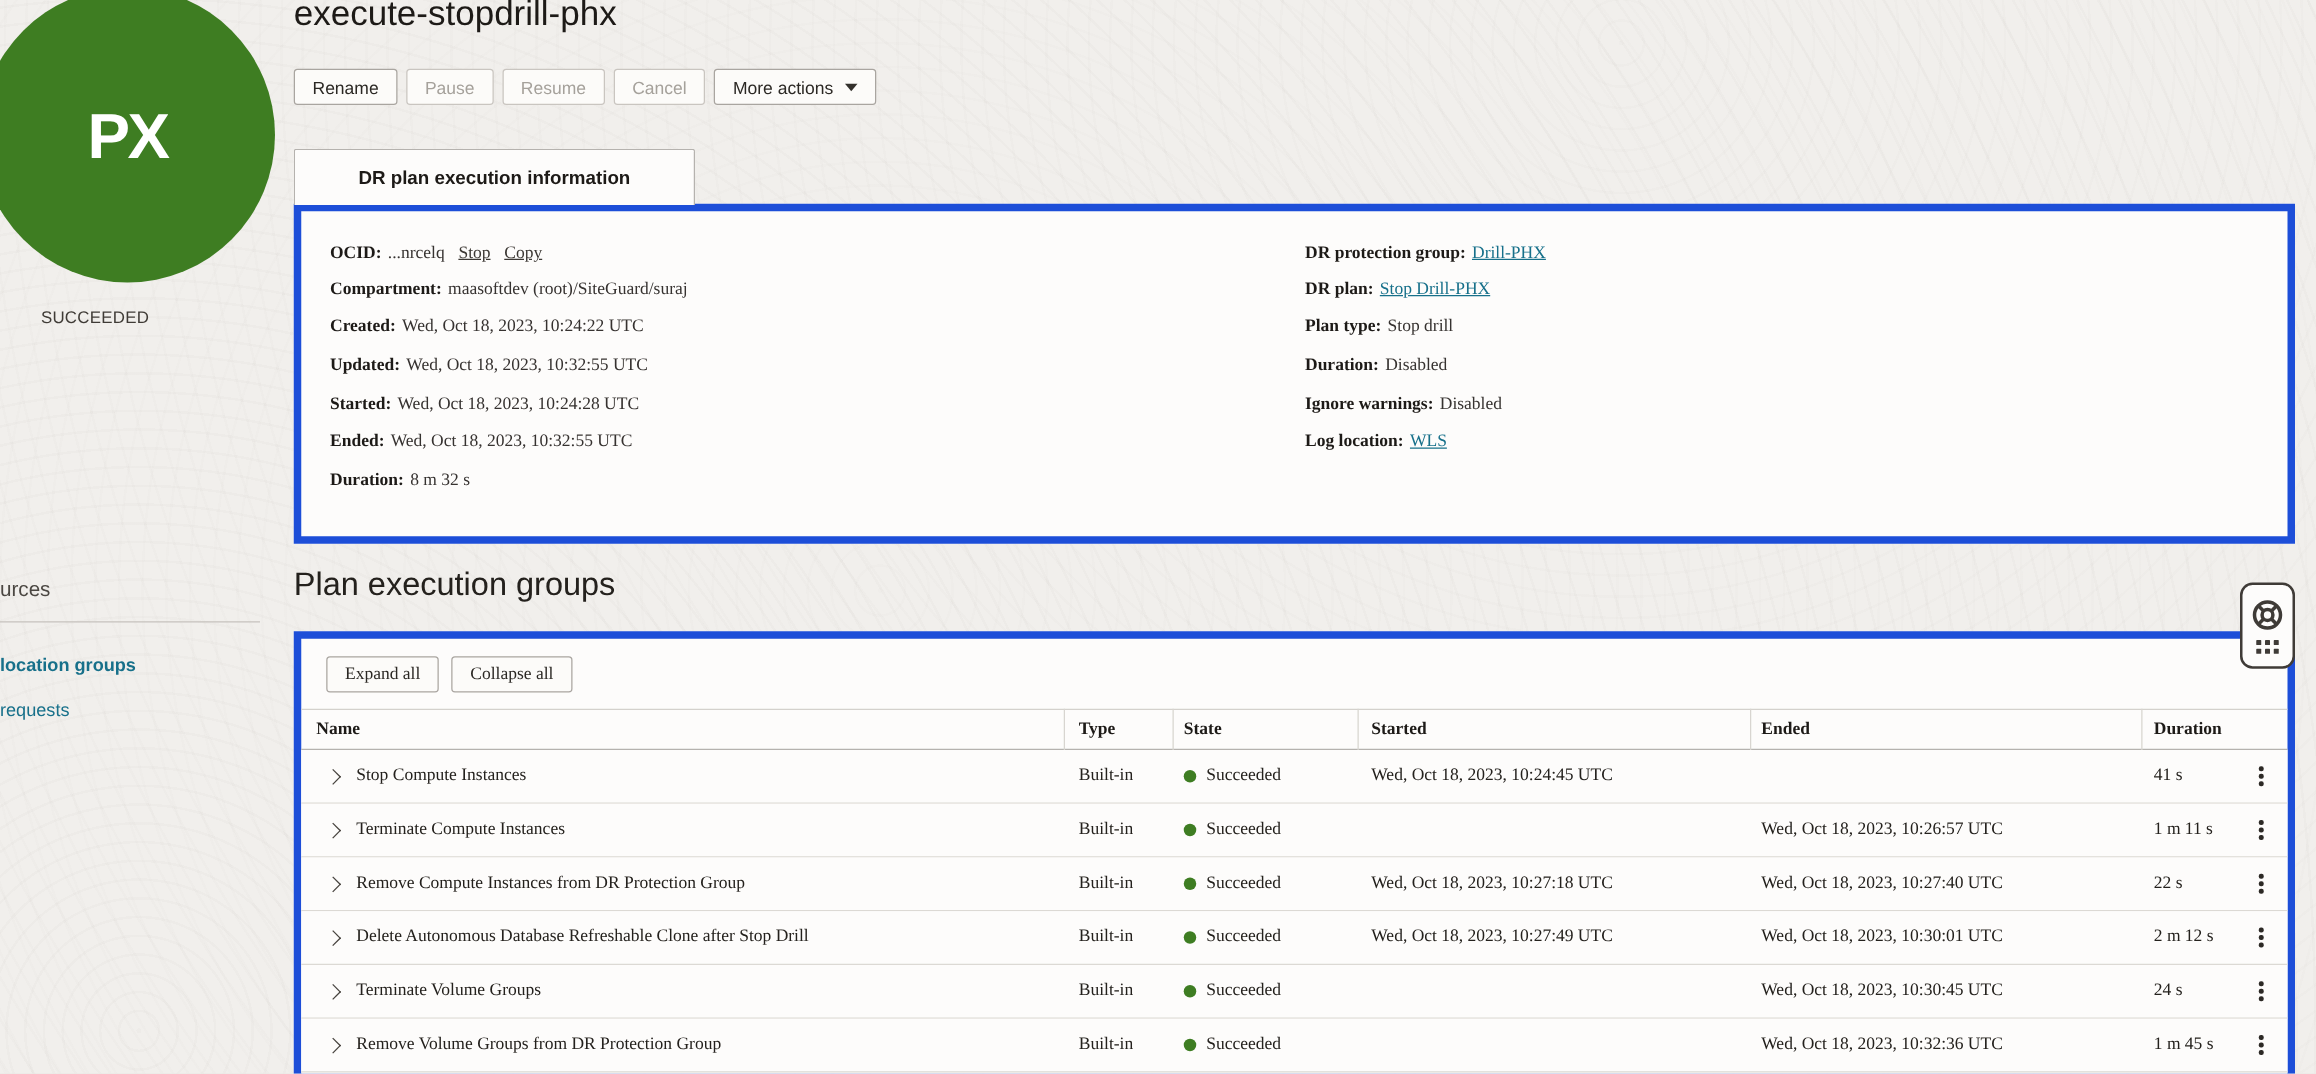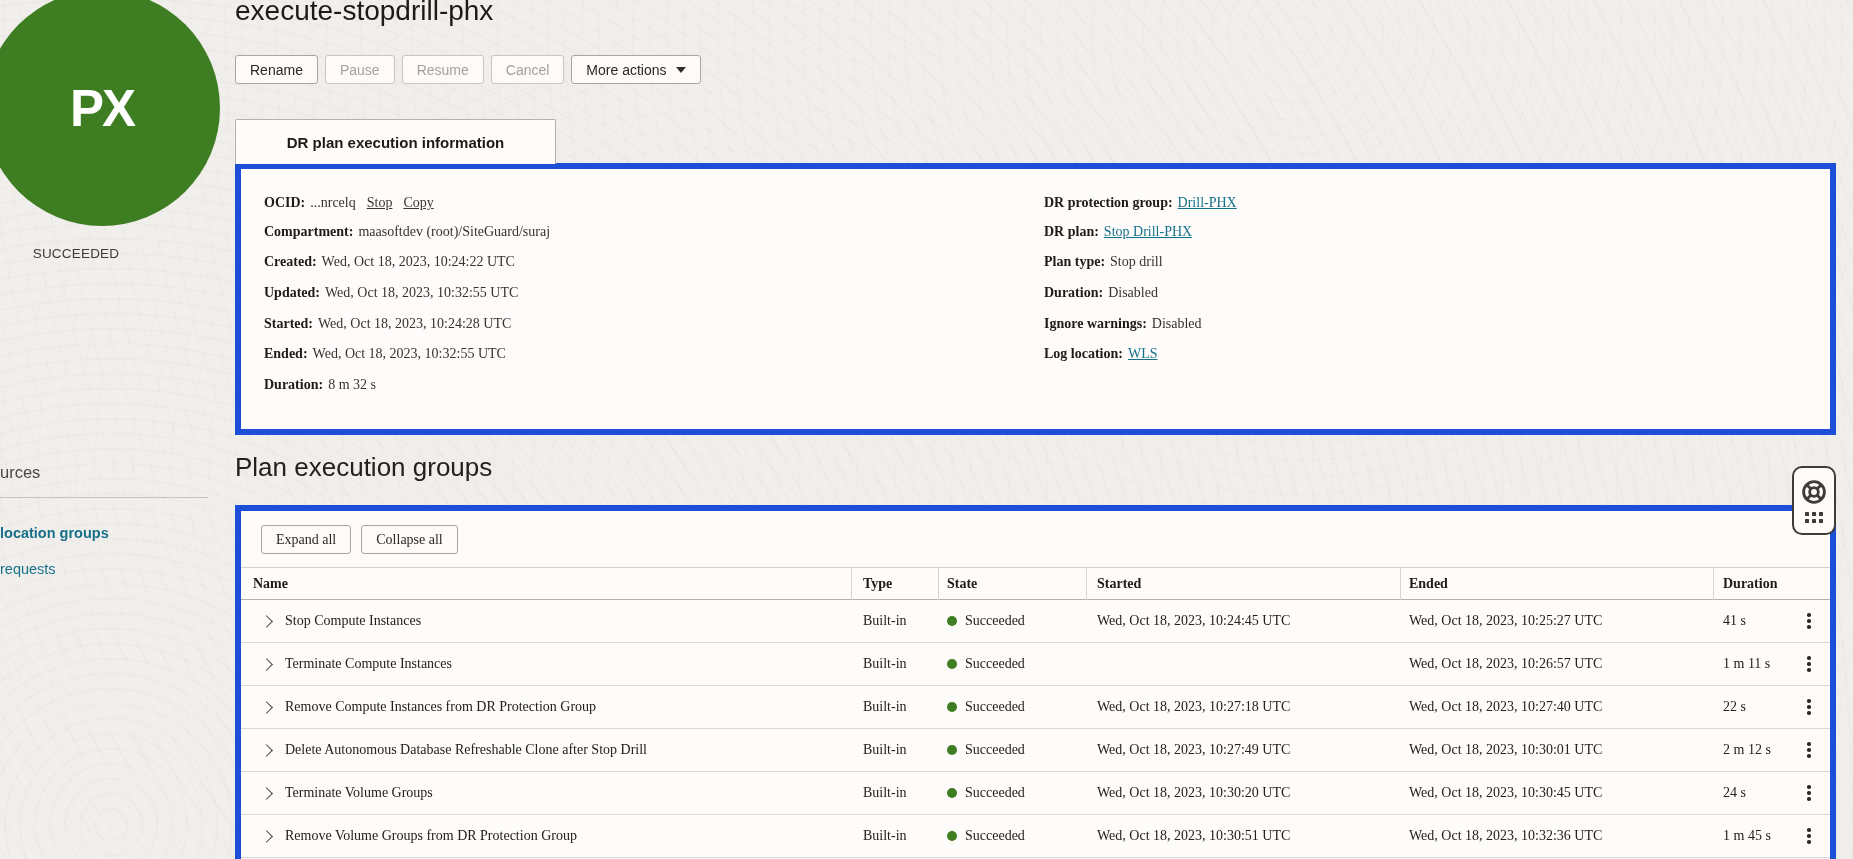--- a/index.html
+++ b/index.html
@@ -201,21 +201,20 @@
       <button class="chev-btn">
           <span class="chev"></span>
         </button>
       <span class="cell" style="left:44px">Stop Compute Instances</span>
       <span class="cell" style="left:622px">Built-in</span>
       <span class="cell" style="left:706px">
           <span class="dot"></span>
           <span>Succeeded</span>
         </span>
       <span class="cell" style="left:856px">Wed, Oct 18, 2023, 10:24:45 UTC</span>
-      <span class="cell" style="left:1168px">Wed, Oct 18, 2023, 10:25:27 UTC</span>
       <span class="cell" style="left:1482px">41 s</span>
       <button class="kebab">
           <i></i>
           <i></i>
           <i></i>
         </button>
     </div>
 
     <div class="trow" style="top:132px">
       <button class="chev-btn">
@@ -279,41 +278,39 @@
     <div class="trow" style="top:261px">
       <button class="chev-btn">
           <span class="chev"></span>
         </button>
       <span class="cell" style="left:44px">Terminate Volume Groups</span>
       <span class="cell" style="left:622px">Built-in</span>
       <span class="cell" style="left:706px">
           <span class="dot"></span>
           <span>Succeeded</span>
         </span>
-      <span class="cell" style="left:856px">Wed, Oct 18, 2023, 10:30:20 UTC</span>
       <span class="cell" style="left:1168px">Wed, Oct 18, 2023, 10:30:45 UTC</span>
       <span class="cell" style="left:1482px">24 s</span>
       <button class="kebab">
           <i></i>
           <i></i>
           <i></i>
         </button>
     </div>
 
     <div class="trow" style="top:304px">
       <button class="chev-btn">
           <span class="chev"></span>
         </button>
       <span class="cell" style="left:44px">Remove Volume Groups from DR Protection Group</span>
       <span class="cell" style="left:622px">Built-in</span>
       <span class="cell" style="left:706px">
           <span class="dot"></span>
           <span>Succeeded</span>
         </span>
-      <span class="cell" style="left:856px">Wed, Oct 18, 2023, 10:30:51 UTC</span>
       <span class="cell" style="left:1168px">Wed, Oct 18, 2023, 10:32:36 UTC</span>
       <span class="cell" style="left:1482px">1 m 45 s</span>
       <button class="kebab">
           <i></i>
           <i></i>
           <i></i>
         </button>
     </div>
   </div>
 

